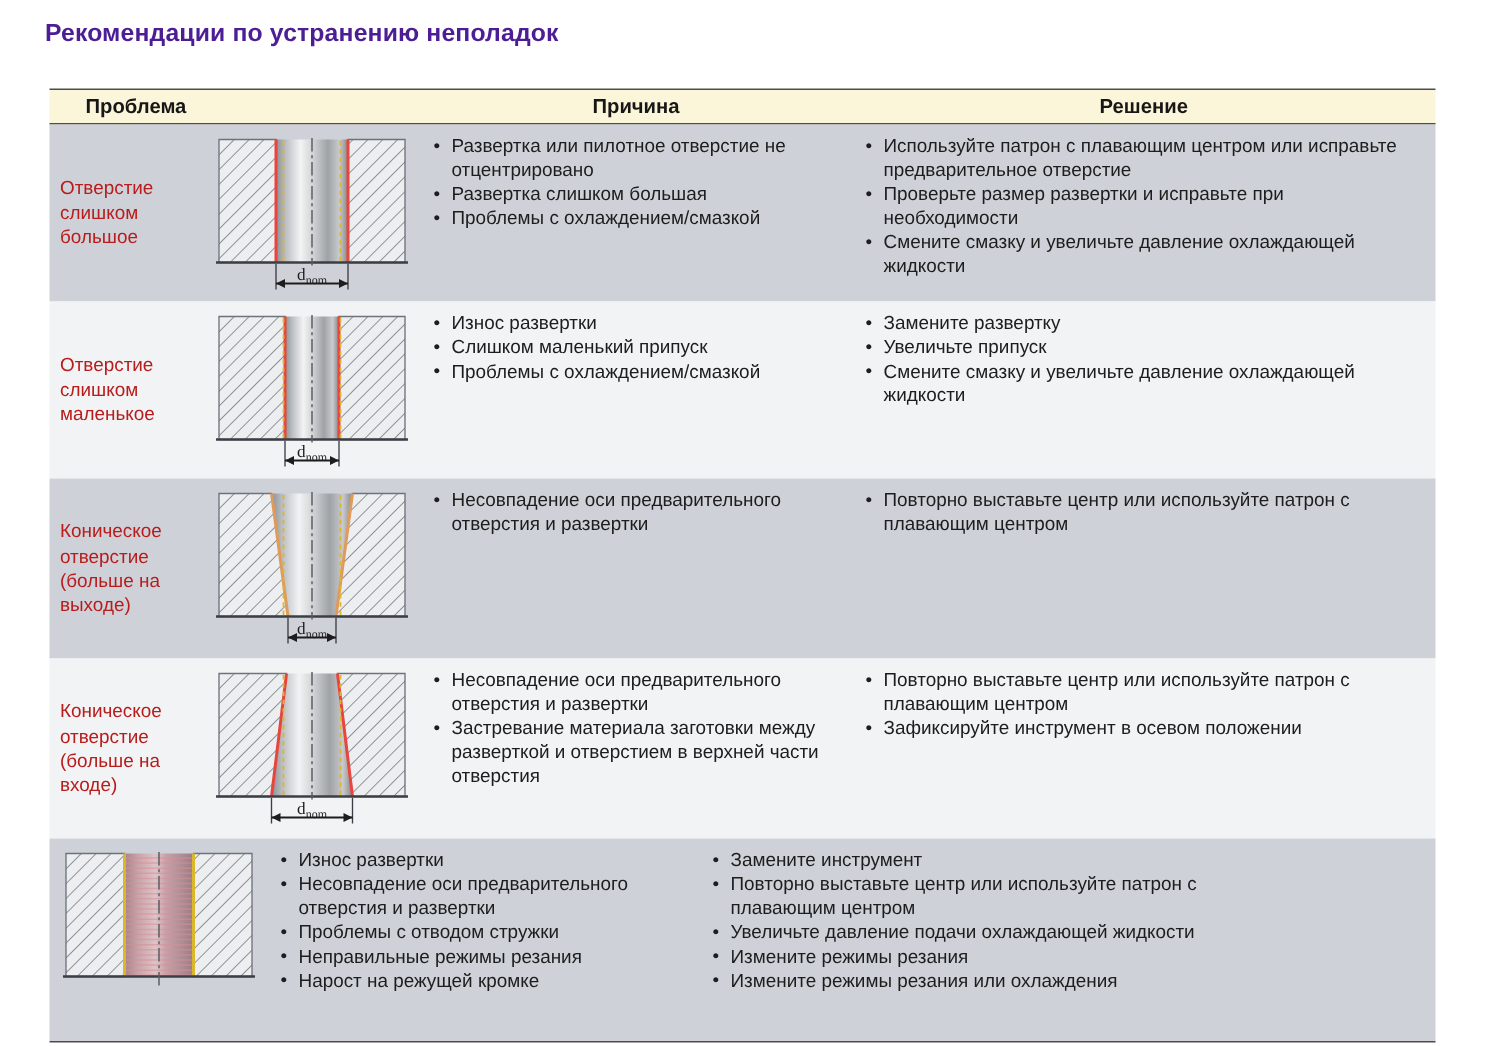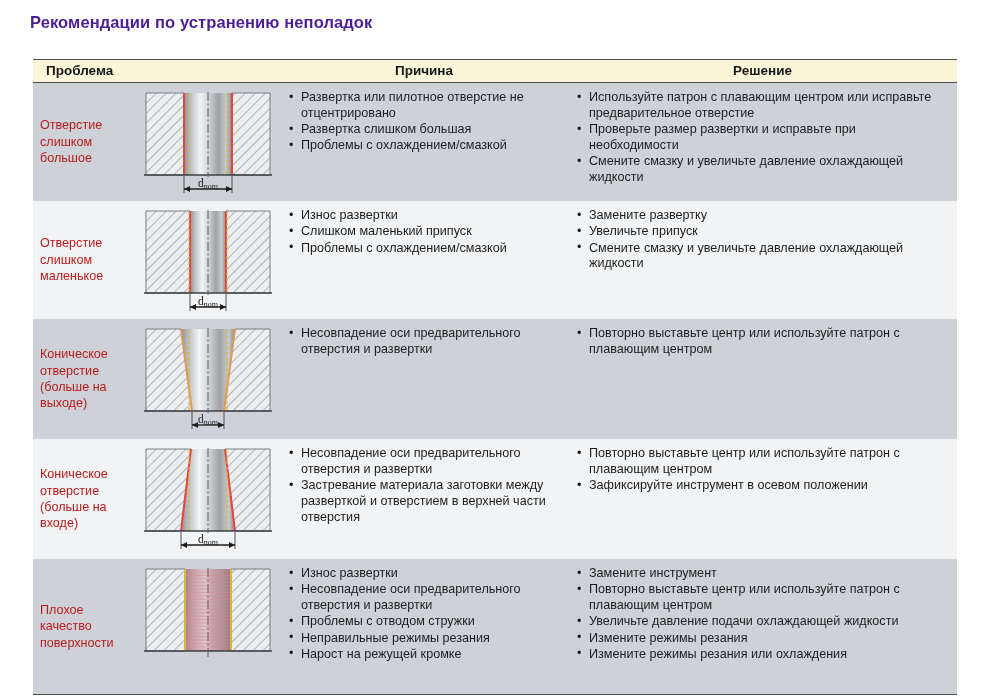--- a/index.html
+++ b/index.html
@@ -43,21 +43,21 @@
     border-bottom: 1.5px solid #4d4d4d;
     height: 22px;
   }
   .thead .th {
     font-size: 13.5px;
     font-weight: bold;
     color: #171717;
     line-height: 22px;
     box-sizing: border-box;
   }
-  .th-problem { width: 247px; padding-left: 13px; text-align: left; }
+  .th-problem { width: 247px; padding-left: 24px; text-align: left; }
   .th-cause   { width: 288px; text-align: center; }
   .th-solution{ width: 389px; text-align: center; }
 
   .trow {
     display: flex;
     align-items: stretch;
     position: relative;
   }
   .trow.odd  { background: #ced2d8; }
   .trow.even { background: #f1f3f5; }
@@ -364,23 +364,20 @@
             </ul>
           </div>
           <div class="cell-solution">
             <ul class="bullets">
               <li>Повторно выставьте центр или используйте патрон с плавающим центром</li>
               <li>Зафиксируйте инструмент в осевом положении</li>
             </ul>
           </div>
         </div>
         <div class="trow odd" style="min-height: 135px;">
-          <div class="cell-problem">
-            <div class="problem-text">Плохое качество поверхности</div>
-          </div>
           <div class="cell-figure">
             <svg width="136" height="112" viewBox="0 0 136 112" class="figure-svg">
               <defs>
                 <pattern id="hatch4" width="7" height="7" patternUnits="userSpaceOnUse" patternTransform="rotate(45)">
                   <rect width="7" height="7" fill="#eceef0"></rect>
                   <line x1="0" y1="0" x2="0" y2="7" stroke="#7b8089" stroke-width="1.1"></line>
                 </pattern>
                 <linearGradient id="bore4" x1="0" y1="0" x2="1" y2="0">
                   <stop offset="0%" stop-color="#8d9094"></stop>
                   <stop offset="14%" stop-color="#bdc0c4"></stop>

